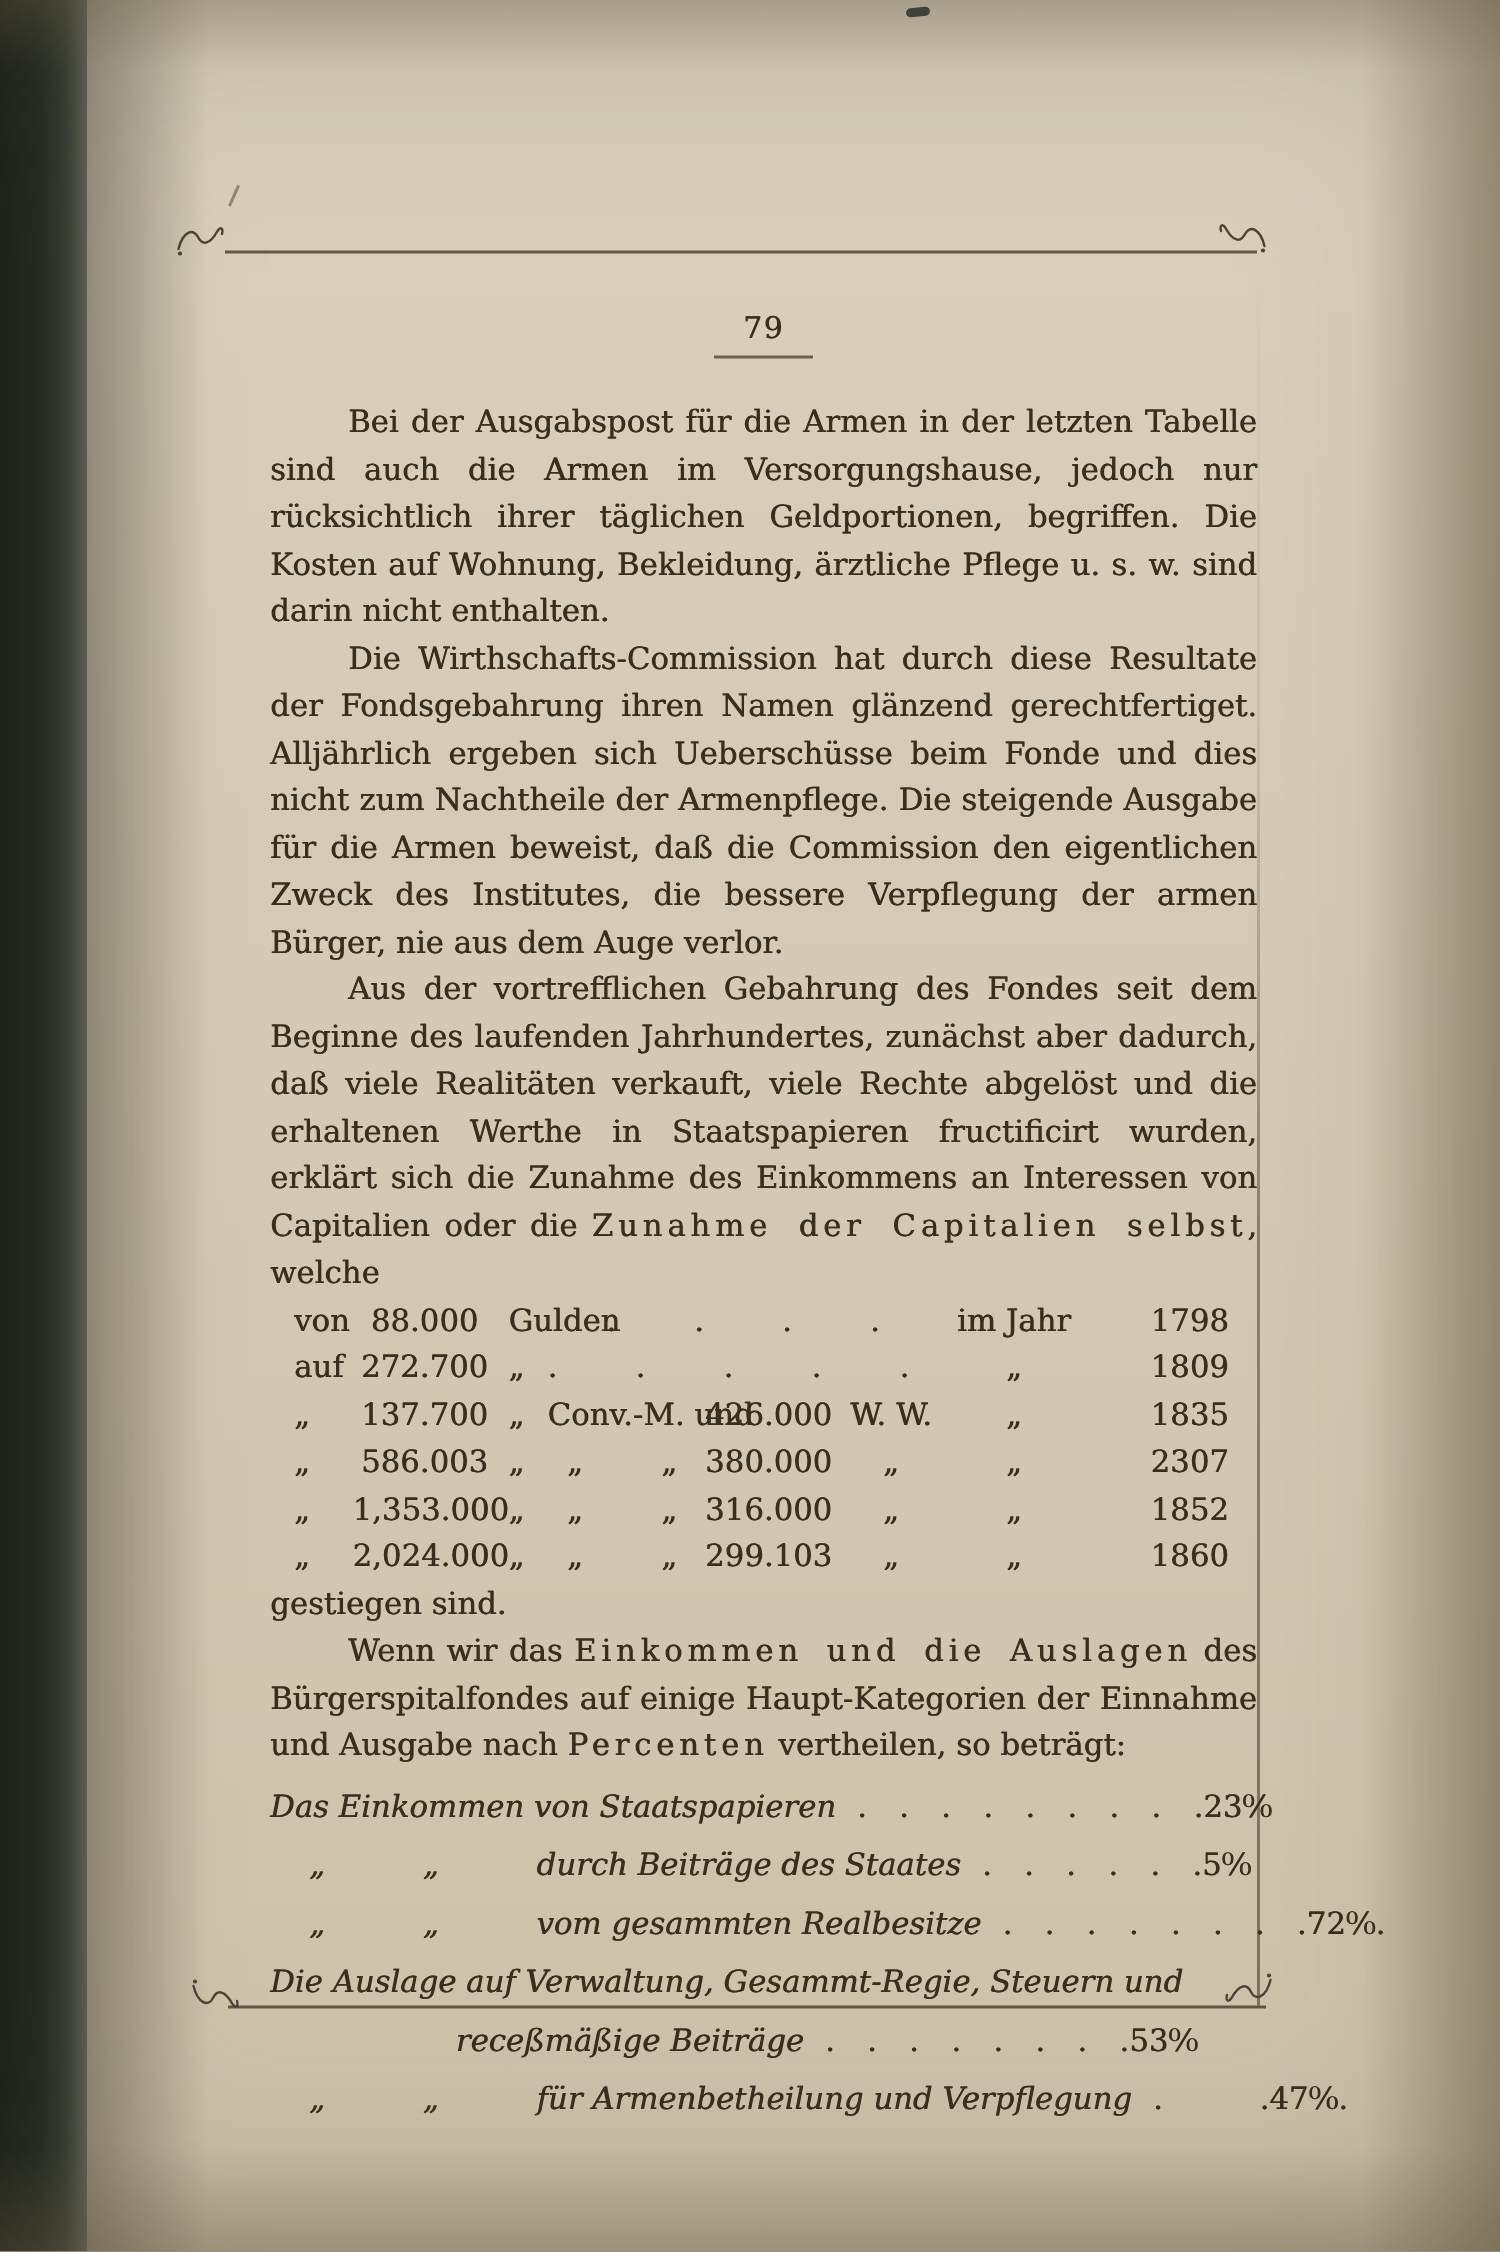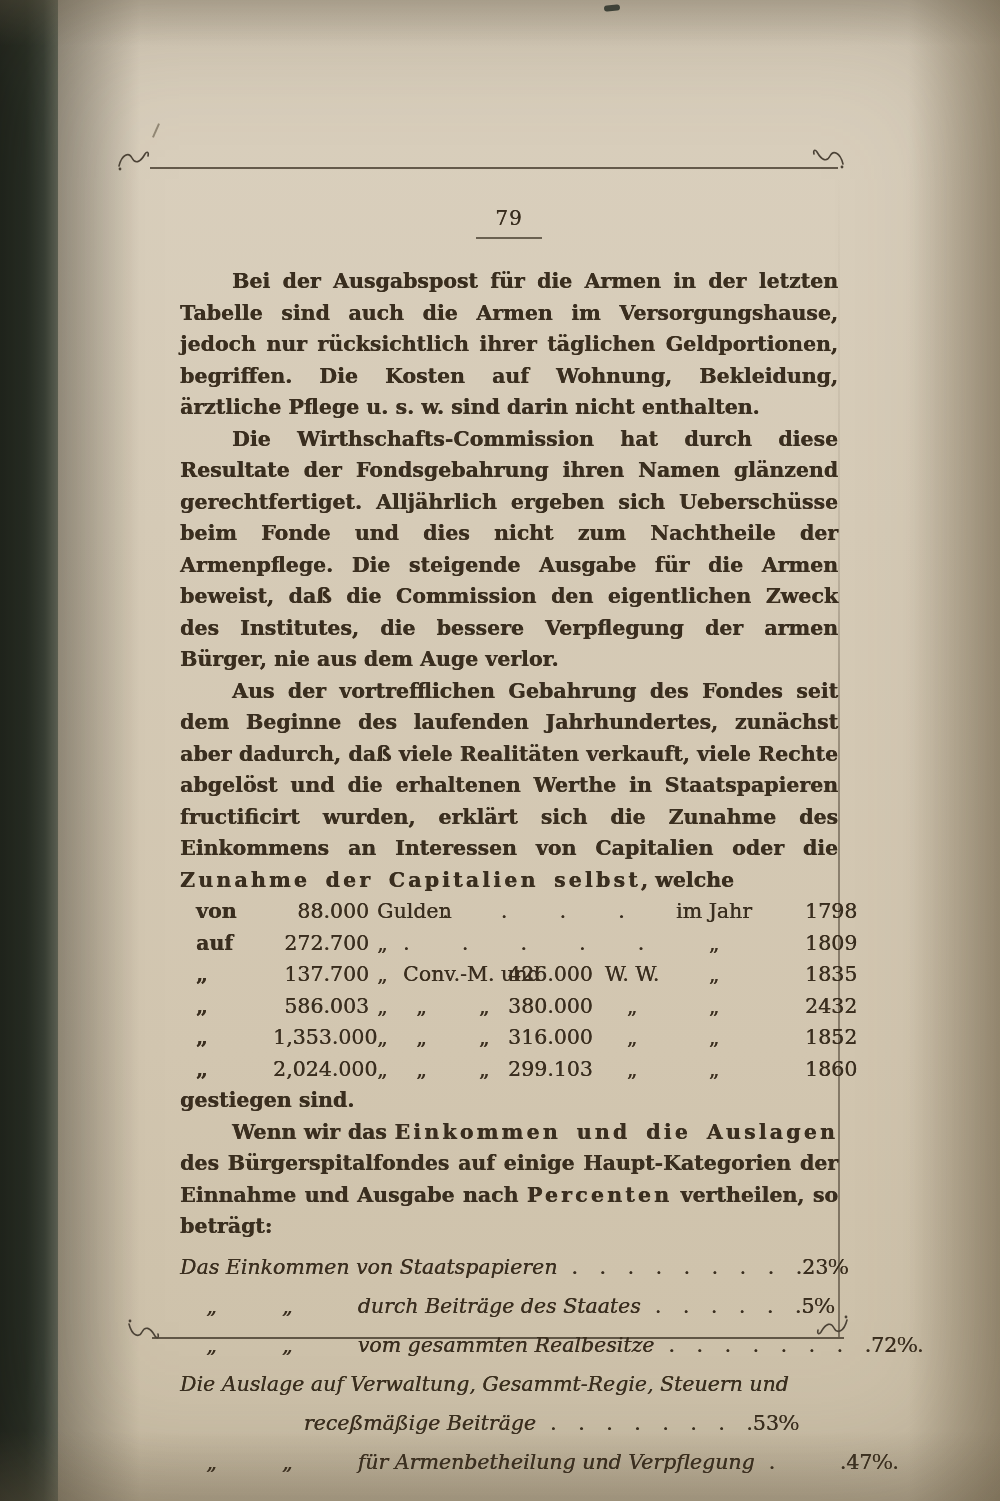--- a/index.html
+++ b/index.html
@@ -34,29 +34,29 @@
   .orn-tr{left:812px;top:147px;transform:scaleX(-1);}
   .orn-bl{left:126px;top:1317px;}
   .orn-br{left:816px;top:1313px;transform:scaleX(-1);}
 
   .pageno{position:absolute;left:180px;top:206px;width:658px;text-align:center;
     font-size:20px;letter-spacing:1px;text-shadow:.35px 0 0 currentColor;}
   .pageno-rule{width:66px;height:2px;background:rgba(70,60,46,.75);margin:7px auto 0;}
 
   .text-block{position:absolute;left:180px;top:266px;width:658px;
     font-size:20.5px;line-height:31.5px;text-align:justify;text-shadow:.35px 0 0 currentColor;}
-  .text-block p{margin:0;text-indent:52px;font-weight:bold;}
+  .text-block p{margin:0;text-indent:52px;}
   .text-block p.noindent{text-indent:0;}
   .sperr{letter-spacing:3.2px;word-spacing:5px;}
 
   .gtable{margin:0;}
   .trow{display:flex;white-space:pre;line-height:31.5px;}
   .trow > span{flex:0 0 auto;box-sizing:border-box;}
-  .tc-pre{width:55px;padding-left:16px;font-weight:bold;}
-  .tc-amt{width:96px;text-align:right;margin-left:38px;}
+  .tc-pre{width:55px;padding-left:16px;}
+  .tc-amt{width:96px;text-align:center;}
   .tc-unit{width:34px;padding-left:8px;}
   .tc-mid{width:105px;}
   .tc-amt2{width:92px;text-align:left;}
   .tc-unit2{width:64px;text-align:center;}
   .tc-jahr{width:100px;text-align:center;}
   .tc-year{flex:1 1 auto;text-align:right;padding-right:48px;margin-left:41px;}
 
   .plist{margin-top:5px;}
   .prow{display:flex;align-items:baseline;line-height:39px;white-space:pre;}
   .pl-left{flex:0 1 auto;font-style:italic;}
@@ -120,21 +120,21 @@
       <div class="trow">
         <span class="tc-pre">von</span><span class="tc-amt">88.000</span><span class="tc-unit">Gulden</span><span class="tc-mid">      .        .        .        .</span><span class="tc-amt2"></span><span class="tc-unit2"></span><span class="tc-jahr">im Jahr</span><span class="tc-year">1798</span>
       </div>
       <div class="trow">
         <span class="tc-pre">auf</span><span class="tc-amt">272.700</span><span class="tc-unit">„</span><span class="tc-mid">.        .        .        .        .</span><span class="tc-amt2"></span><span class="tc-unit2"></span><span class="tc-jahr">„</span><span class="tc-year">1809</span>
       </div>
       <div class="trow">
         <span class="tc-pre">„</span><span class="tc-amt">137.700</span><span class="tc-unit">„</span><span class="tc-mid">Conv.-M. und</span><span class="tc-amt2">426.000</span><span class="tc-unit2">W. W.</span><span class="tc-jahr">„</span><span class="tc-year">1835</span>
       </div>
       <div class="trow">
-        <span class="tc-pre">„</span><span class="tc-amt">586.003</span><span class="tc-unit">„</span><span class="tc-mid">  „        „</span><span class="tc-amt2">380.000</span><span class="tc-unit2">„</span><span class="tc-jahr">„</span><span class="tc-year">2432</span>
+        <span class="tc-pre">„</span><span class="tc-amt">586.003</span><span class="tc-unit">„</span><span class="tc-mid">  „        „</span><span class="tc-amt2">380.000</span><span class="tc-unit2">„</span><span class="tc-jahr">„</span><span class="tc-year">2307</span>
       </div>
       <div class="trow">
         <span class="tc-pre">„</span><span class="tc-amt">1,353.000</span><span class="tc-unit">„</span><span class="tc-mid">  „        „</span><span class="tc-amt2">316.000</span><span class="tc-unit2">„</span><span class="tc-jahr">„</span><span class="tc-year">1852</span>
       </div>
       <div class="trow">
         <span class="tc-pre">„</span><span class="tc-amt">2,024.000</span><span class="tc-unit">„</span><span class="tc-mid">  „        „</span><span class="tc-amt2">299.103</span><span class="tc-unit2">„</span><span class="tc-jahr">„</span><span class="tc-year">1860</span>
       </div>
     </div>
 
     <p class="noindent">gestiegen sind.</p>

